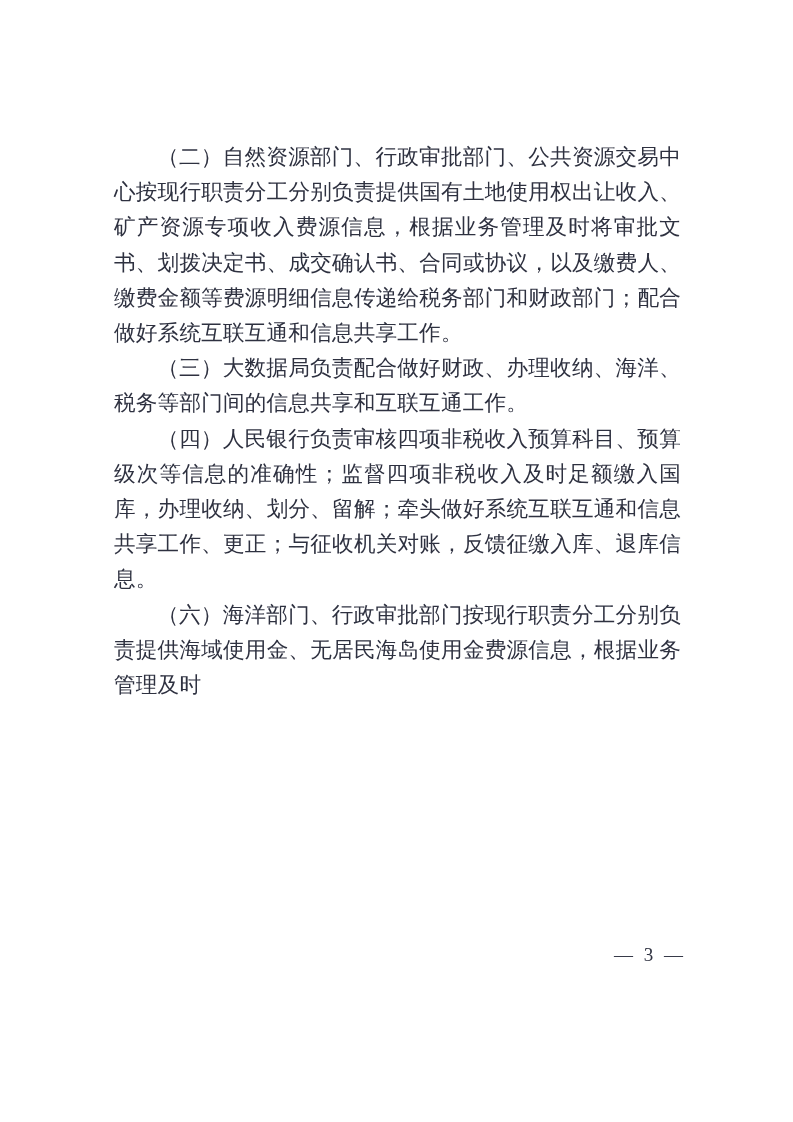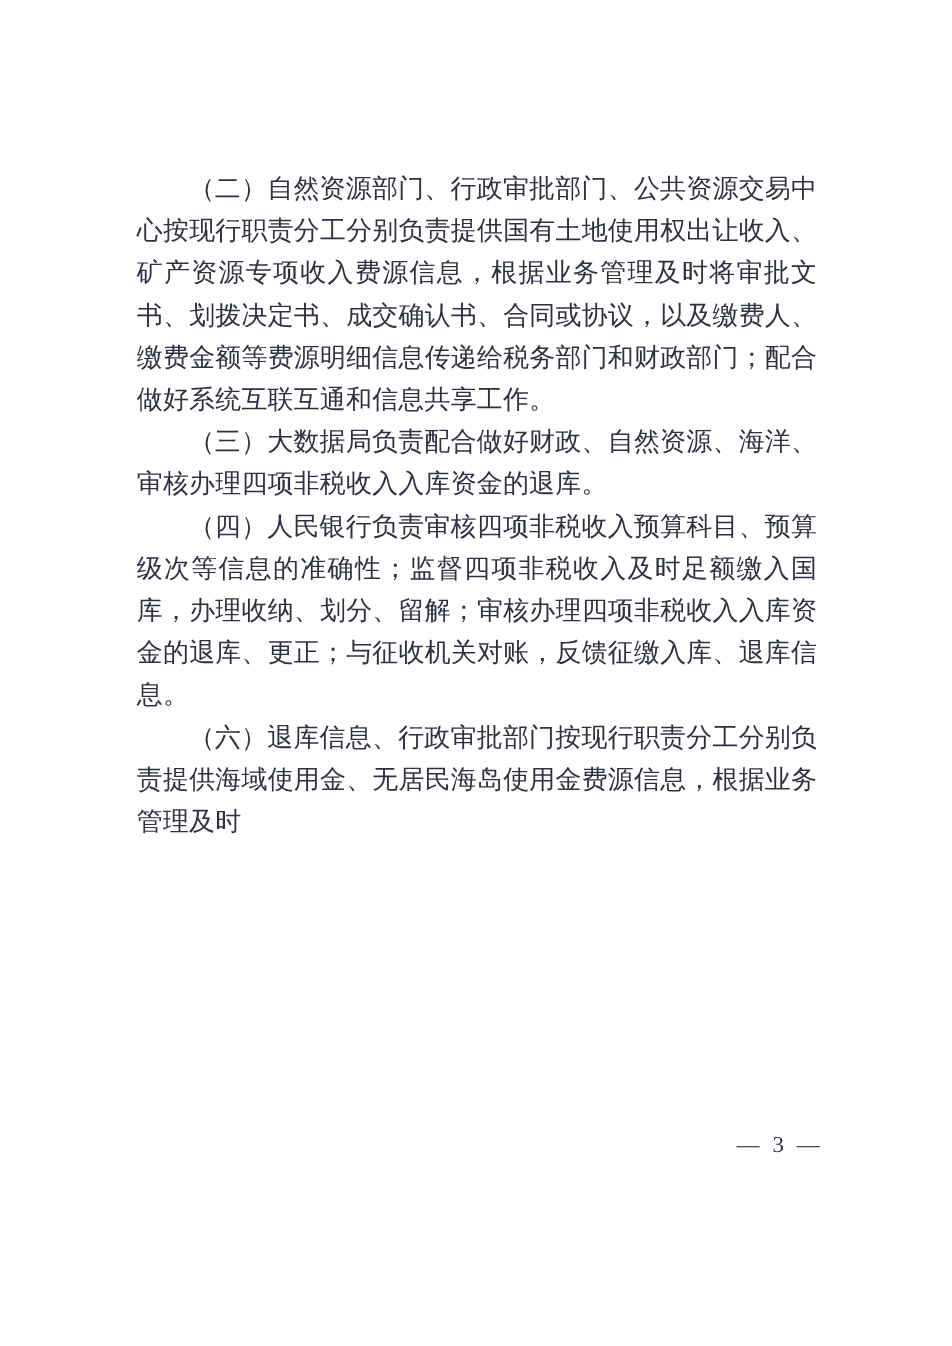--- a/index.html
+++ b/index.html
@@ -48,18 +48,18 @@
     letter-spacing: 3px;
     white-space: nowrap;
   }
 </style>
 </head>
 <body>
 
 <div class="page">
   <div class="doc-body">
     <p>（二）自然资源部门、行政审批部门、公共资源交易中心按现行职责分工分别负责提供国有土地使用权出让收入、矿产资源专项收入费源信息，根据业务管理及时将审批文书、划拨决定书、成交确认书、合同或协议，以及缴费人、缴费金额等费源明细信息传递给税务部门和财政部门；配合做好系统互联互通和信息共享工作。</p>
-    <p>（三）大数据局负责配合做好财政、自然资源、海洋、审核办理四项非税收入入库资金的退库。</p>
-    <p>（四）人民银行负责审核四项非税收入预算科目、预算级次等信息的准确性；监督四项非税收入及时足额缴入国库，办理收纳、划分、留解；审核办理四项非税收入入库资金的退库、更正；与征收机关对账，反馈征缴入库、退库信息。</p>
-    <p>（六）退库信息、行政审批部门按现行职责分工分别负责提供海域使用金、无居民海岛使用金费源信息，根据业务管理及时</p>
+    <p>（三）大数据局负责配合做好财政、办理收纳、海洋、税务等部门间的信息共享和互联互通工作。</p>
+    <p>（四）人民银行负责审核四项非税收入预算科目、预算级次等信息的准确性；监督四项非税收入及时足额缴入国库，办理收纳、划分、留解；牵头做好系统互联互通和信息共享工作、更正；与征收机关对账，反馈征缴入库、退库信息。</p>
+    <p>（六）海洋部门、行政审批部门按现行职责分工分别负责提供海域使用金、无居民海岛使用金费源信息，根据业务管理及时</p>
   </div>
   <div class="page-number">— 3 —</div>
 </div>
 
 </body></html>

